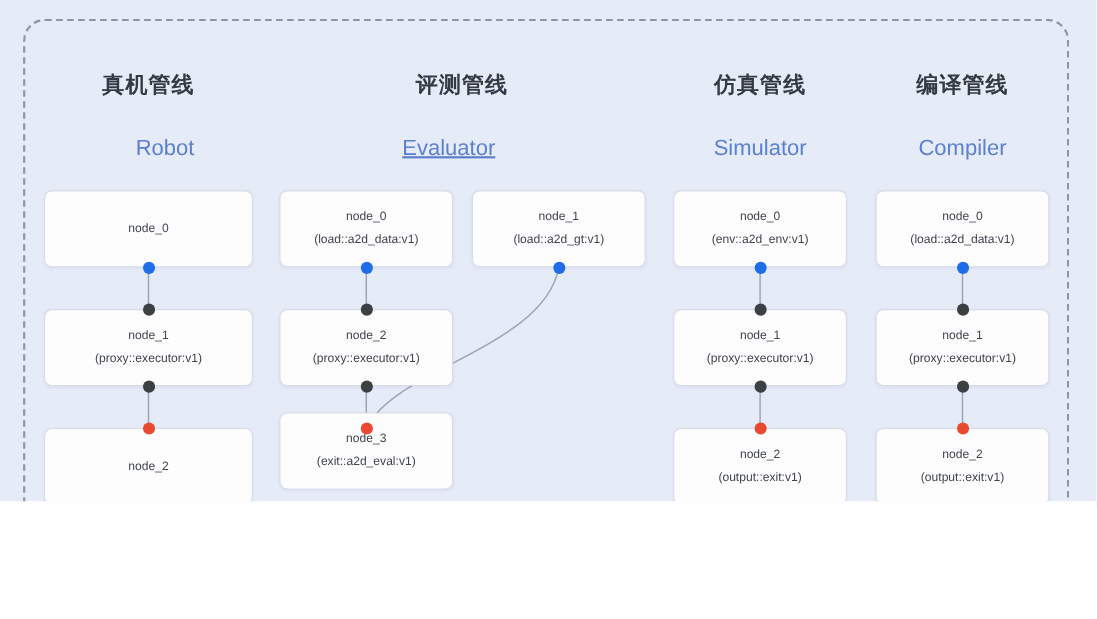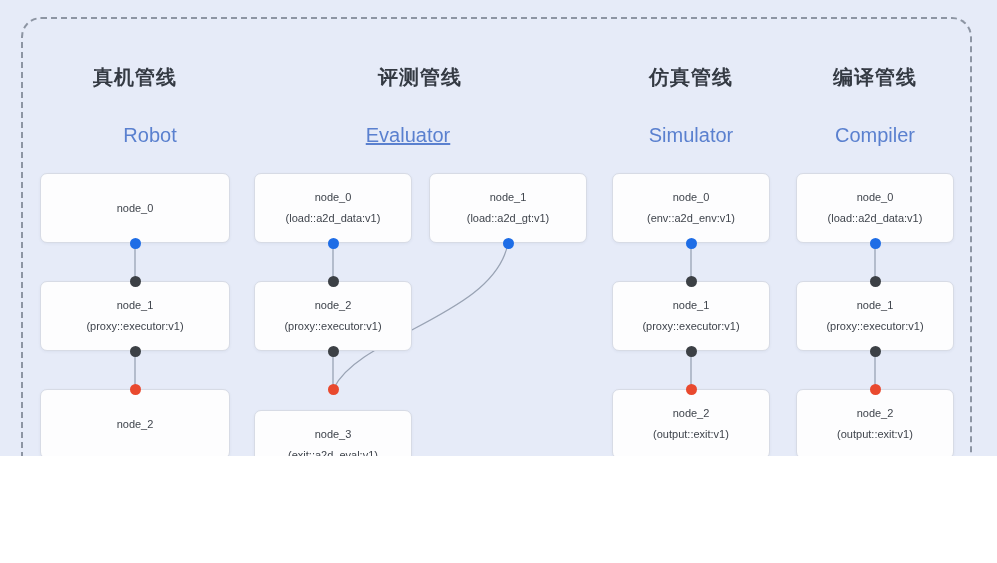--- a/index.html
+++ b/index.html
@@ -79,21 +79,21 @@
         <div>node_1</div>
         <div>(load::a2d_gt:v1)</div>
       </div>
       <div class="dot" style="left: 502.5px; top: 237.5px; background: rgb(30, 109, 230);"></div>
       <div class="node-box" style="left: 254px; top: 281px; width: 158px;">
         <div>node_2</div>
         <div>(proxy::executor:v1)</div>
       </div>
       <div class="dot" style="left: 327.5px; top: 275.5px; background: rgb(60, 64, 69);"></div>
       <div class="dot" style="left: 327.5px; top: 345.5px; background: rgb(60, 64, 69);"></div>
-      <div class="node-box" style="left: 254px; top: 410px; width: 158px;">
+      <div class="node-box" style="left: 254px; top: 375px; width: 158px;">
         <div>node_3</div>
         <div>(exit::a2d_eval:v1)</div>
       </div>
       <div class="dot" style="left: 327.5px; top: 383.5px; background: rgb(233, 73, 46);"></div>
       <div class="title-cn" style="left: 691px; text-align: right;">仿真管线</div>
       <div class="title-en" style="left: 691px;">Simulator</div>
       <div class="node-box" style="left: 612px; top: 173px; width: 158px;">
         <div>node_0</div>
         <div>(env::a2d_env:v1)</div>
       </div>

